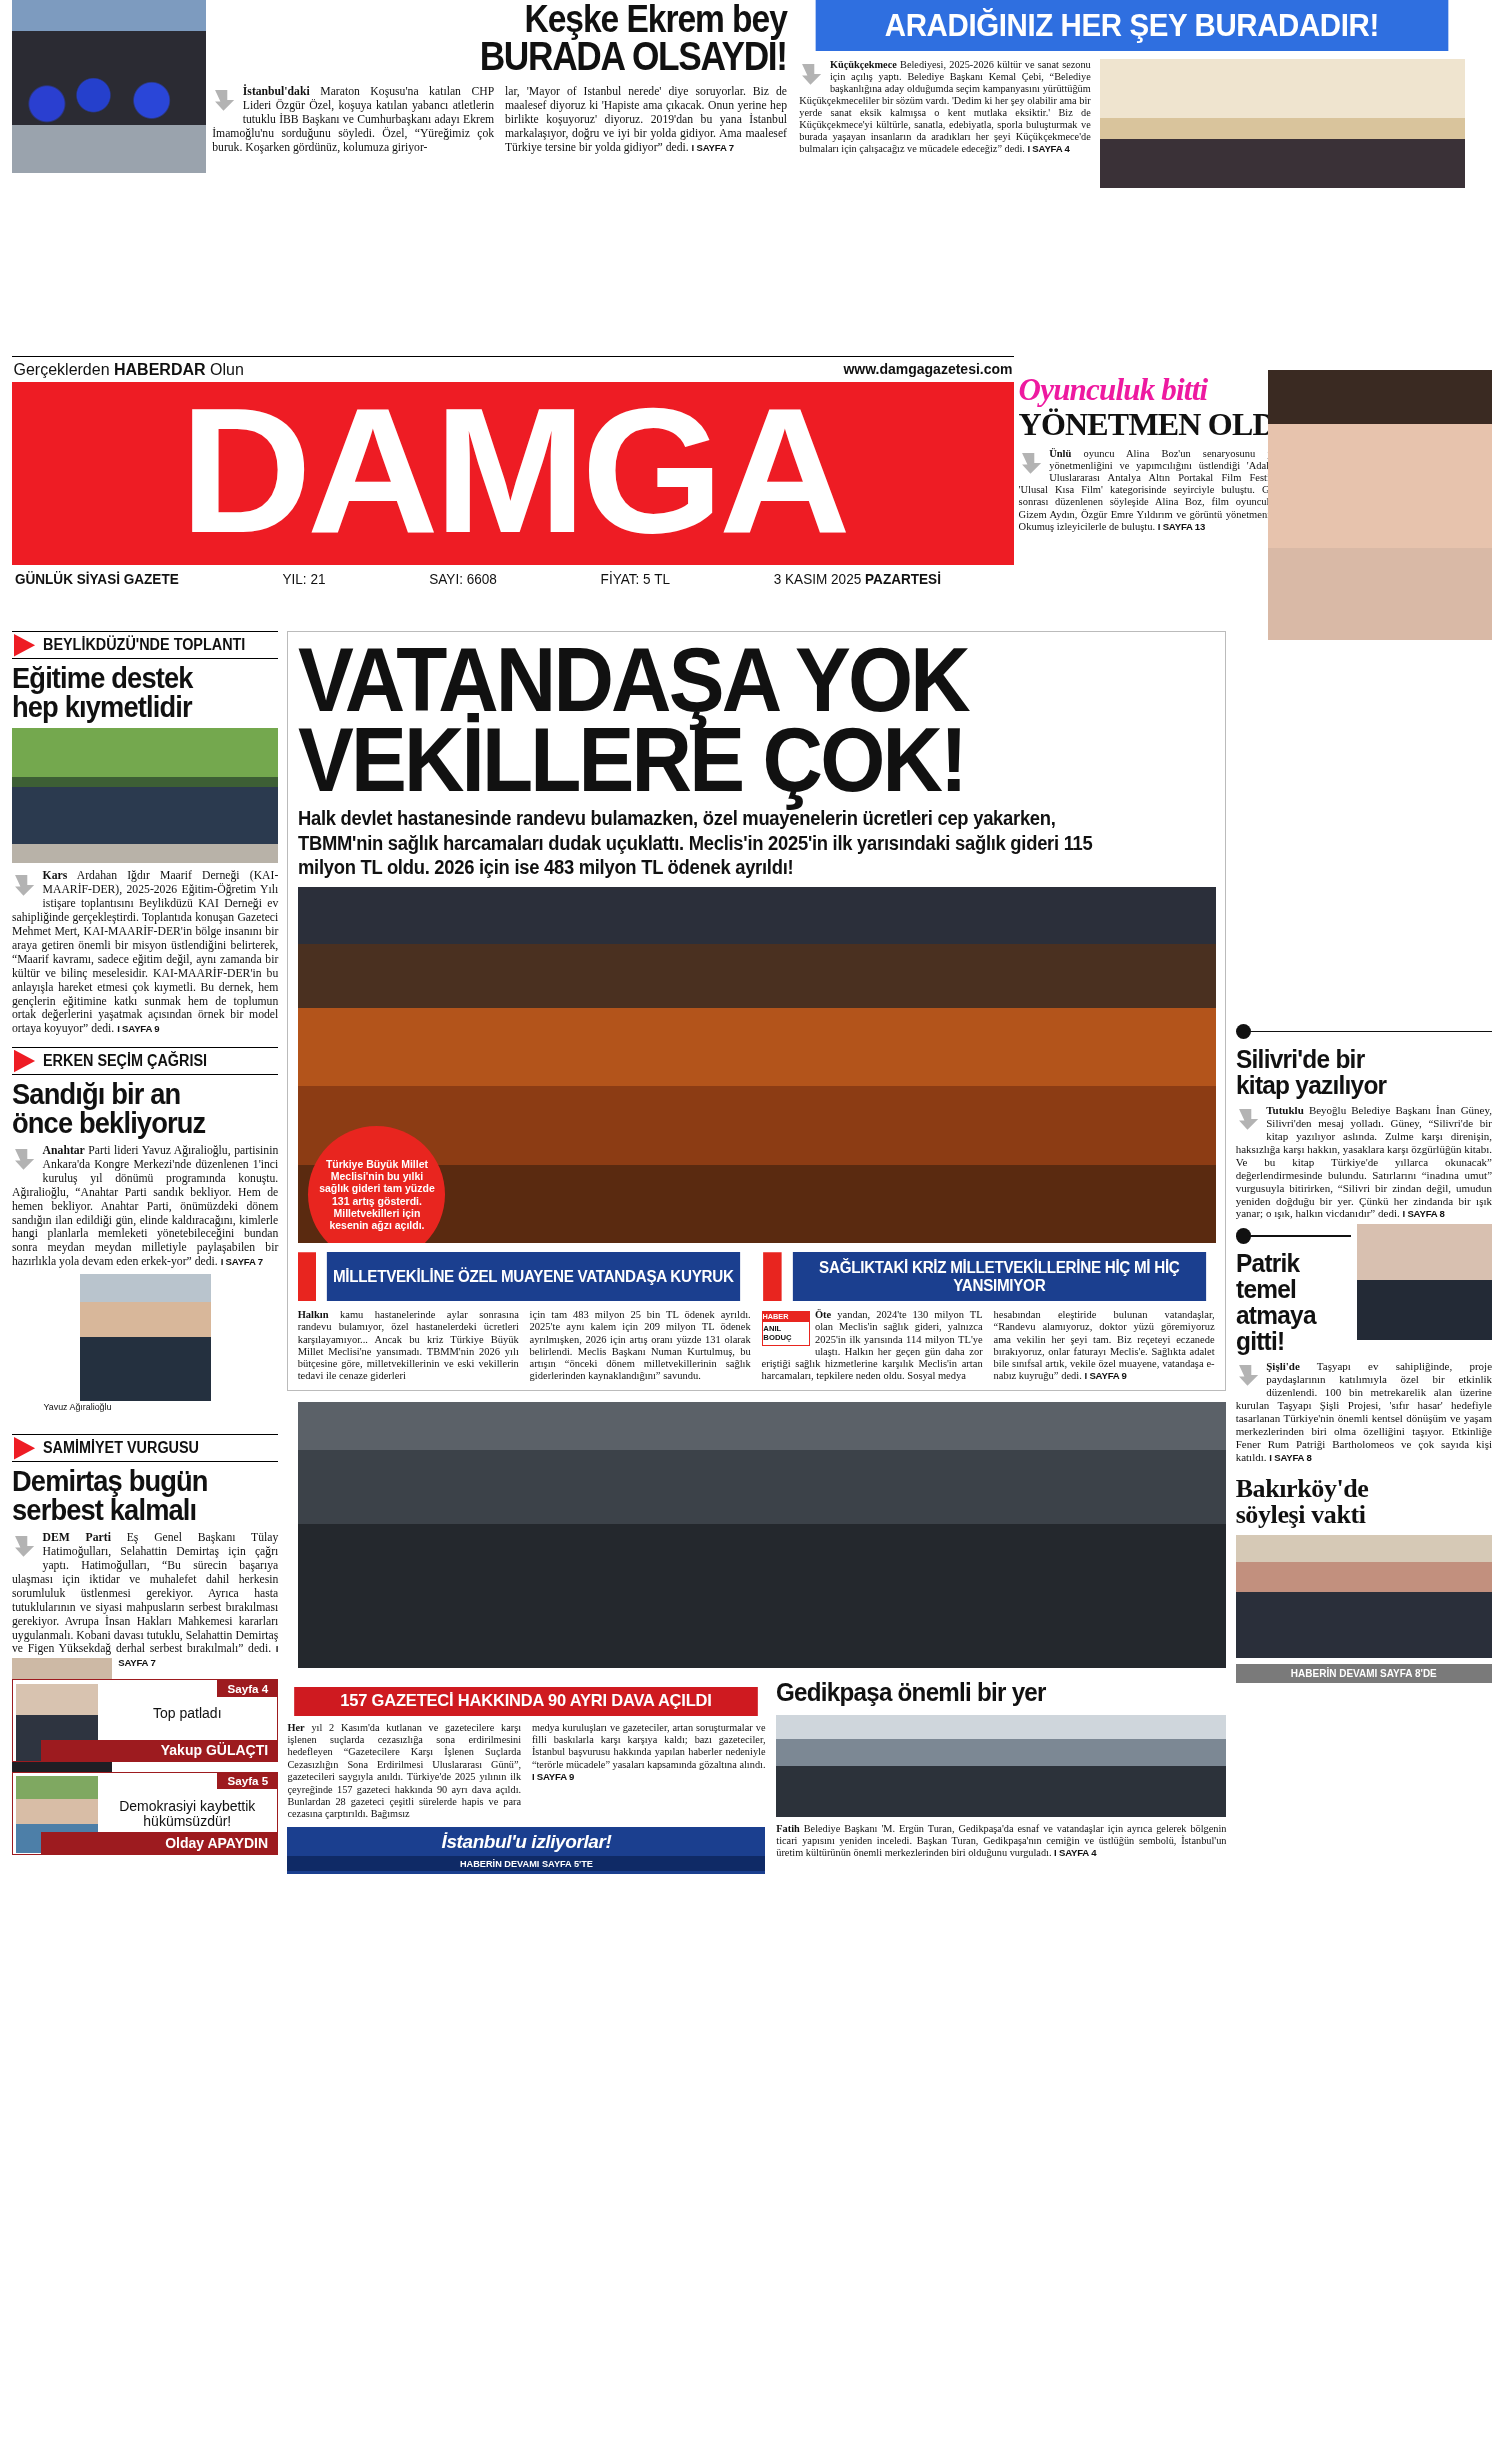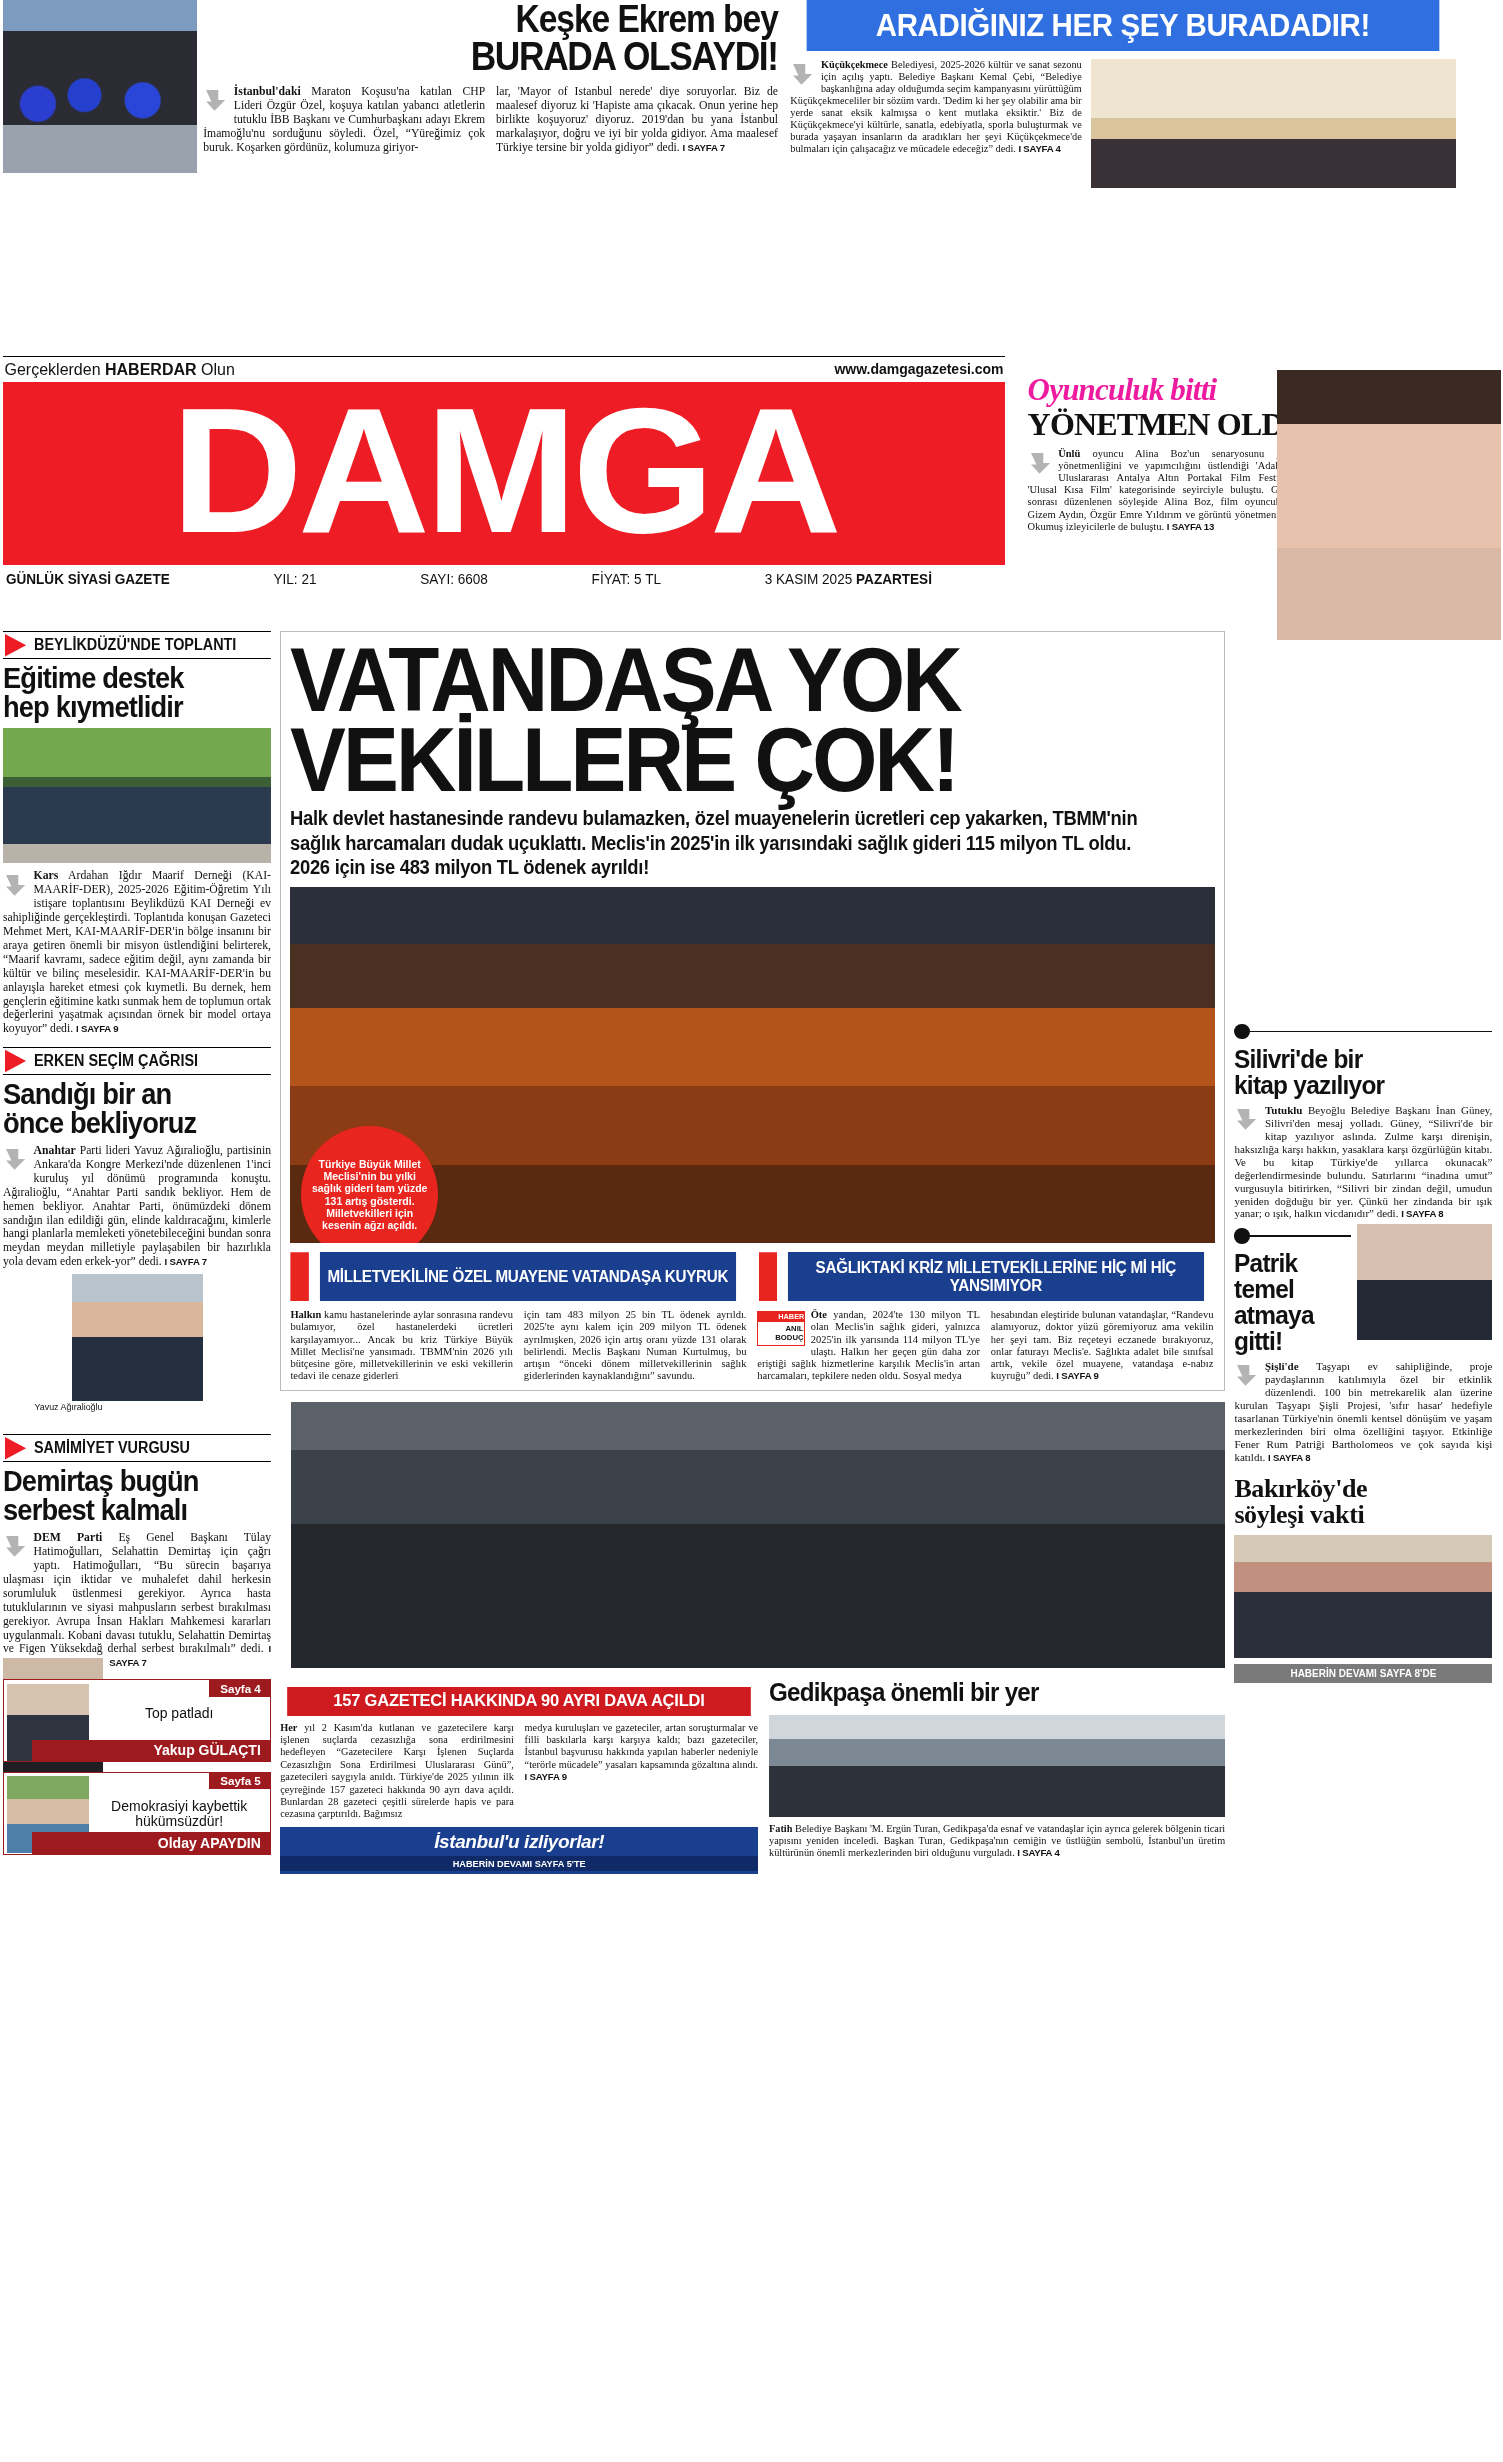--- a/index.html
+++ b/index.html
@@ -2,21 +2,21 @@
 <html style="font-size:12.3px"><head>
 <meta charset="utf-8">
 <style>
   * { box-sizing: border-box; margin: 0; padding: 0; }
   html, body { background: #fff; }
   body {
     width: 1504px; height: 2462px;
     font-family: "Liberation Serif", serif;
     color: #111; position: relative; overflow: hidden;
   }
-  .page { width: 1504px; height: 2384px; position: relative; padding: 0 3px; }
+  .page { width: 1504px; height: 2384px; position: relative; padding: 0 12px; }
   .body-text {
     font-family: "Liberation Serif", serif;
     font-size: 11.7px; line-height: 1.20; text-align: justify;
     hyphens: auto; -webkit-hyphens: auto;
   }
   .body-text b { font-weight: bold; }
   .pg { font-family:"Liberation Sans",sans-serif; font-weight:bold; font-size:9.6px; letter-spacing:-0.2px; }
   .arrow-dc { float:left; width:26px; height:26px; margin:2.3px 4.6px 0 0; position:relative; }
   .arrow-dc svg { display:block; }
 
@@ -153,21 +153,21 @@
   .subbar { width:50%; display:flex; height:49px; }
   .subbar .tri2 { width:18.5px; background:#e8251f; flex:none; clip-path:polygon(0 0,100% 0,100% 100%,0 100%); }
   .subbar .bar {
     flex:1; background:#1b3f8f; color:#fff; display:flex; align-items:center; justify-content:center;
     text-align:center; font-family:"Liberation Sans",sans-serif; font-weight:bold;
     font-size:16px; line-height:1.1; letter-spacing:-0.3px; transform:scaleX(0.95);
   }
   .subcols { display:flex; gap:10.8px; margin-top:7.7px; }
   .subcols .c { width:calc(25% - 8.5px); font-size:10.5px; line-height:1.17; text-align:justify; }
   .reporter {
-    border:0.8px solid #e8251f; width:48px; text-align:right; float:left;
+    border:0.8px solid #e8251f; width:48px; text-align:left; float:left;
     margin:1.5px 5.4px 1.5px 0; padding:2.3px 0.8px;
     font-family:"Liberation Sans",sans-serif; font-weight:bold; font-size:7.7px; line-height:1.25;
   }
   .reporter .hb { background:#e8251f; color:#fff; display:block; margin:-2.3px -0.8px 1.5px -0.8px; padding:0.8px 0; font-size:7.3px; }
 
   
   .gz { margin-top:10.8px; display:flex; gap:0; }
   .gz-left { width:478px; }
   .gz-h1 {
     font-family:"Liberation Sans",sans-serif; font-weight:bold; font-size:71px;

